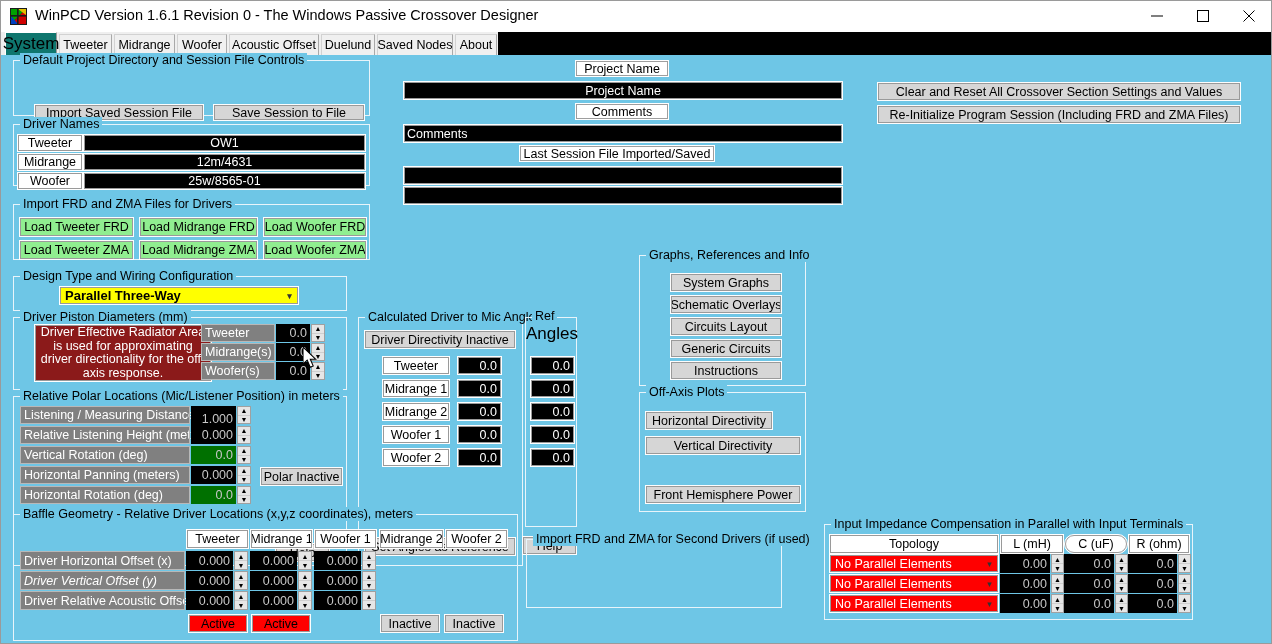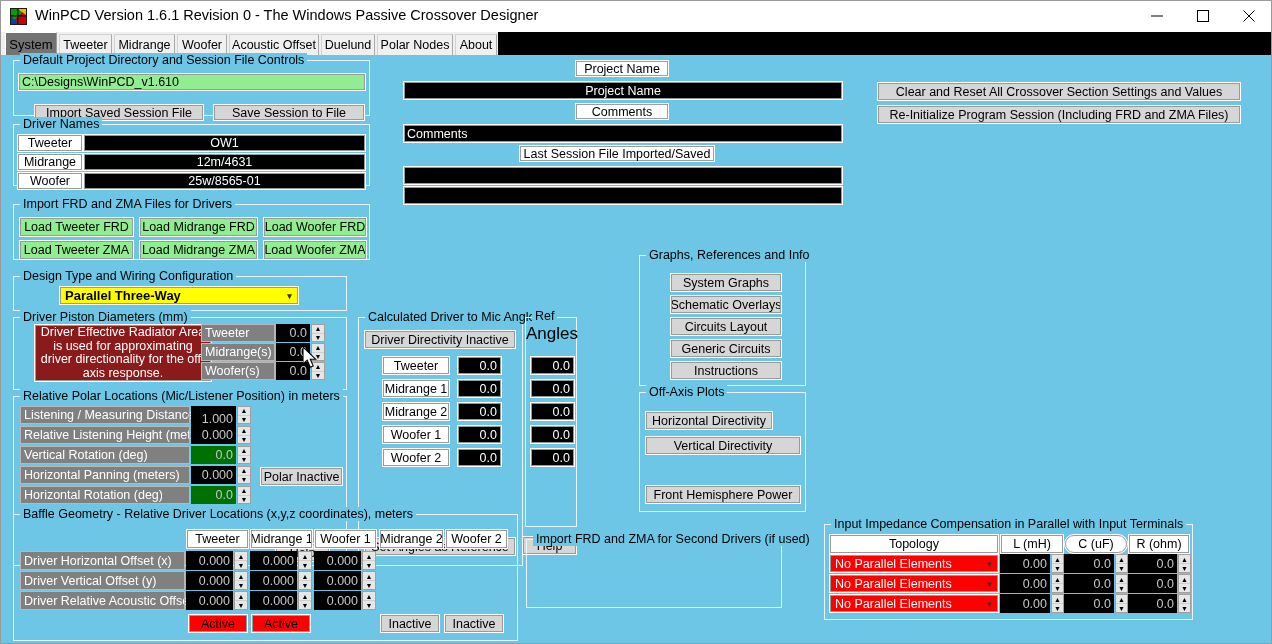--- a/index.html
+++ b/index.html
@@ -52,25 +52,25 @@
     display: flex; align-items: center; justify-content: center;
     font-size: 12.5px; color: #000;
     background: #f0f0f0;
     border-left: 1px solid #d2d2d2;
     border-right: 1px solid #a9a9a9;
     border-top: 1px solid #d2d2d2;
     white-space: nowrap;
   }
   .tab.active {
     top: 0px; height: 23px;
-    background: #737373;
+    background: #0f766e;
     border-left: 1px solid #ffffff;
     border-right: 1px solid #9a9a9a;
     border-top: 1px solid #ffffff;
-    font-size: 13px;
+    font-size: 17px;
   }
 
   
   #client {
     position: absolute; left: 0; top: 54px; width: 1272px; height: 590px;
     background: #6ec6e6;
   }
 
   
   .grp {
@@ -257,32 +257,31 @@
     <div class="tab" style="left:176px;width:50px;">
       <span>Woofer</span>
     </div>
     <div class="tab" style="left:228px;width:90px;">
       <span>Acoustic Offset</span>
     </div>
     <div class="tab" style="left:320px;width:54px;">
       <span>Duelund</span>
     </div>
     <div class="tab" style="left:376px;width:76px;">
-      <span>Polar Nodes</span>
+      <span>Saved Nodes</span>
     </div>
     <div class="tab" style="left:454px;width:42px;">
       <span>About</span>
     </div>
   </div>
 
   <div id="client">
 
     <div class="grp" style="left:12px;top:5px;width:357px;height:56px;">
       <span class="leg">Default Project Directory and Session File Controls</span>
-      <div class="txtbox green-bg" style="left:4px;top:12px;width:348px;height:18px;">C:\Designs\WinPCD_v1.610</div>
       <div class="btn" style="left:20px;top:43px;width:170px;height:17px;">Import Saved Session File</div>
       <div class="btn" style="left:199px;top:43px;width:152px;height:17px;">Save Session to File</div>
     </div>
 
     <div class="grp" style="left:12px;top:69px;width:357px;height:62px;">
       <span class="leg">Driver Names</span>
       <div class="hdrcell" style="left:3px;top:9px;width:66px;height:18px;">Tweeter</div>
       <div class="txtbox" style="left:69px;top:9px;width:283px;height:18px;">OW1</div>
       <div class="hdrcell" style="left:3px;top:28px;width:66px;height:18px;">Midrange</div>
       <div class="txtbox" style="left:69px;top:28px;width:283px;height:18px;">12m/4631</div>
@@ -455,21 +454,21 @@
       <div class="spin" style="left:284px;top:36px;width:14px;height:19px;">
         <div>▲</div>
           <div>▼</div>
       </div>
       <div class="numbox" style="left:300px;top:36px;width:47px;height:19px;">0.000</div>
       <div class="spin" style="left:348px;top:36px;width:14px;height:19px;">
         <div>▲</div>
           <div>▼</div>
       </div>
 
-      <div class="grayfield" style="left:6px;top:56px;width:165px;height:19px;">Driver Vertical Offset (y)</div>
+      <div class="grayfield" style="left:6px;top:56px;width:165px;height:19px;font-style:italic;">Driver Vertical Offset (y)</div>
       <div class="numbox" style="left:172px;top:56px;width:47px;height:19px;">0.000</div>
       <div class="spin" style="left:220px;top:56px;width:14px;height:19px;">
         <div>▲</div>
           <div>▼</div>
       </div>
       <div class="numbox" style="left:236px;top:56px;width:47px;height:19px;">0.000</div>
       <div class="spin" style="left:284px;top:56px;width:14px;height:19px;">
         <div>▲</div>
           <div>▼</div>
       </div>

